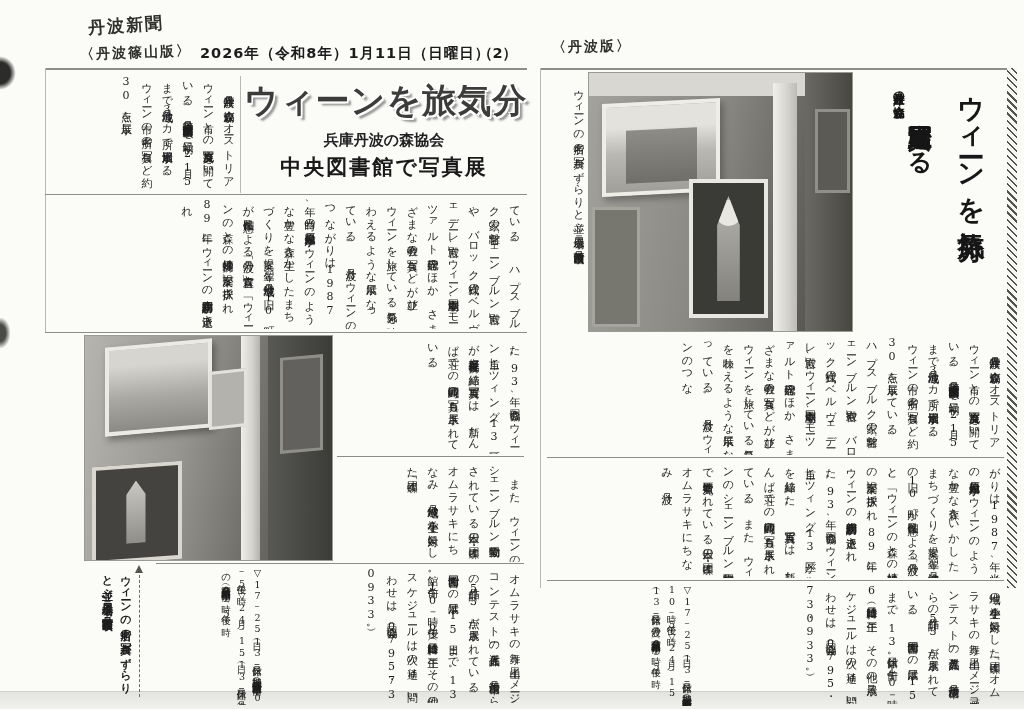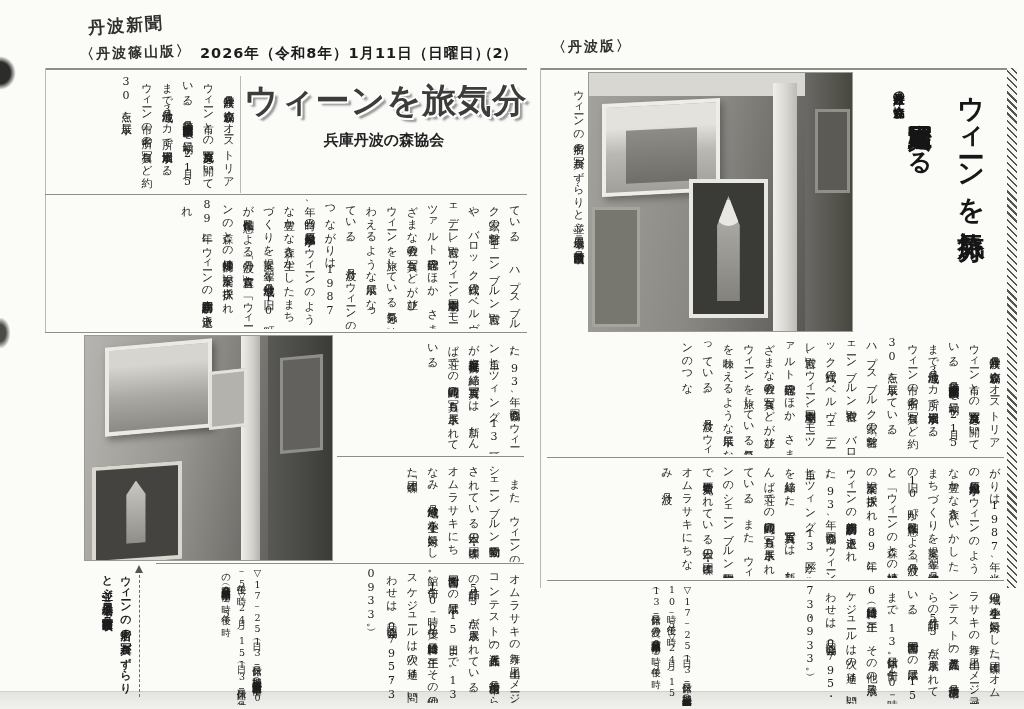--- a/index.html
+++ b/index.html
@@ -114,20 +114,21 @@
   <div class="rule" style="left:45px; top:68px; width:482px; height:2px;"></div>
   <div class="vline" style="left:45px; top:68px; width:1px; height:264px;"></div>
 
   <div class="vtext body" style="left:52px; top:75px; width:186px; height:119px;">　兵庫丹波の森協会が「オーストリアウィーン市との交流写真展」を開いている。丹波篠山市立中央図書館（西吹）を最初に2月15日まで丹波地域3カ所で巡回展示する。ウィーン市の名所の写真など約30点を展示し</div>
 
   <div class="vline" style="left:240px; top:76px; width:1px; height:117px;"></div>
 
   <div class="abs" style="left:244px; top:78px; width:280px; height:116px; text-align:center;">
     <div class="headline-big">ウィーンを旅気分</div>
     <div class="subhead1">兵庫丹波の森協会</div>
+    <div class="subhead2">中央図書館で写真展</div>
   </div>
 
   <div class="rule" style="left:45px; top:194px; width:482px; height:1px;"></div>
 
   <div class="vtext body" style="left:52px; top:198px; width:472px; height:131px;">ている。　ハプスブルク家の離宮「シェーンブルン宮殿」や、バロック様式の「ベルヴェデーレ宮殿」、ウィーン国立歌劇場、モーツァルト記念碑のほか、さまざまな教会の写真などが並び、ウィーンを旅している気分を味わえるような展示になっている。　丹波とウィーンのつながりは1987年、当時の貝原俊民知事がウィーンのような豊かな森を生かしたまちづくりを提案。翌年、丹波地域の旧10町が住民創意による「丹波の森宣言」と、「ウィーンの森との姉妹提携の提案」が採択され、89年にウィーンの森親善訪問団が派遣され</div>
 
   <div class="rule" style="left:45px; top:332px; width:482px; height:1px;"></div>
 
   <div class="photo photoL" style="left:85px; top:336px; width:247px; height:224px;">
     <div class="pl-pillar"></div>

